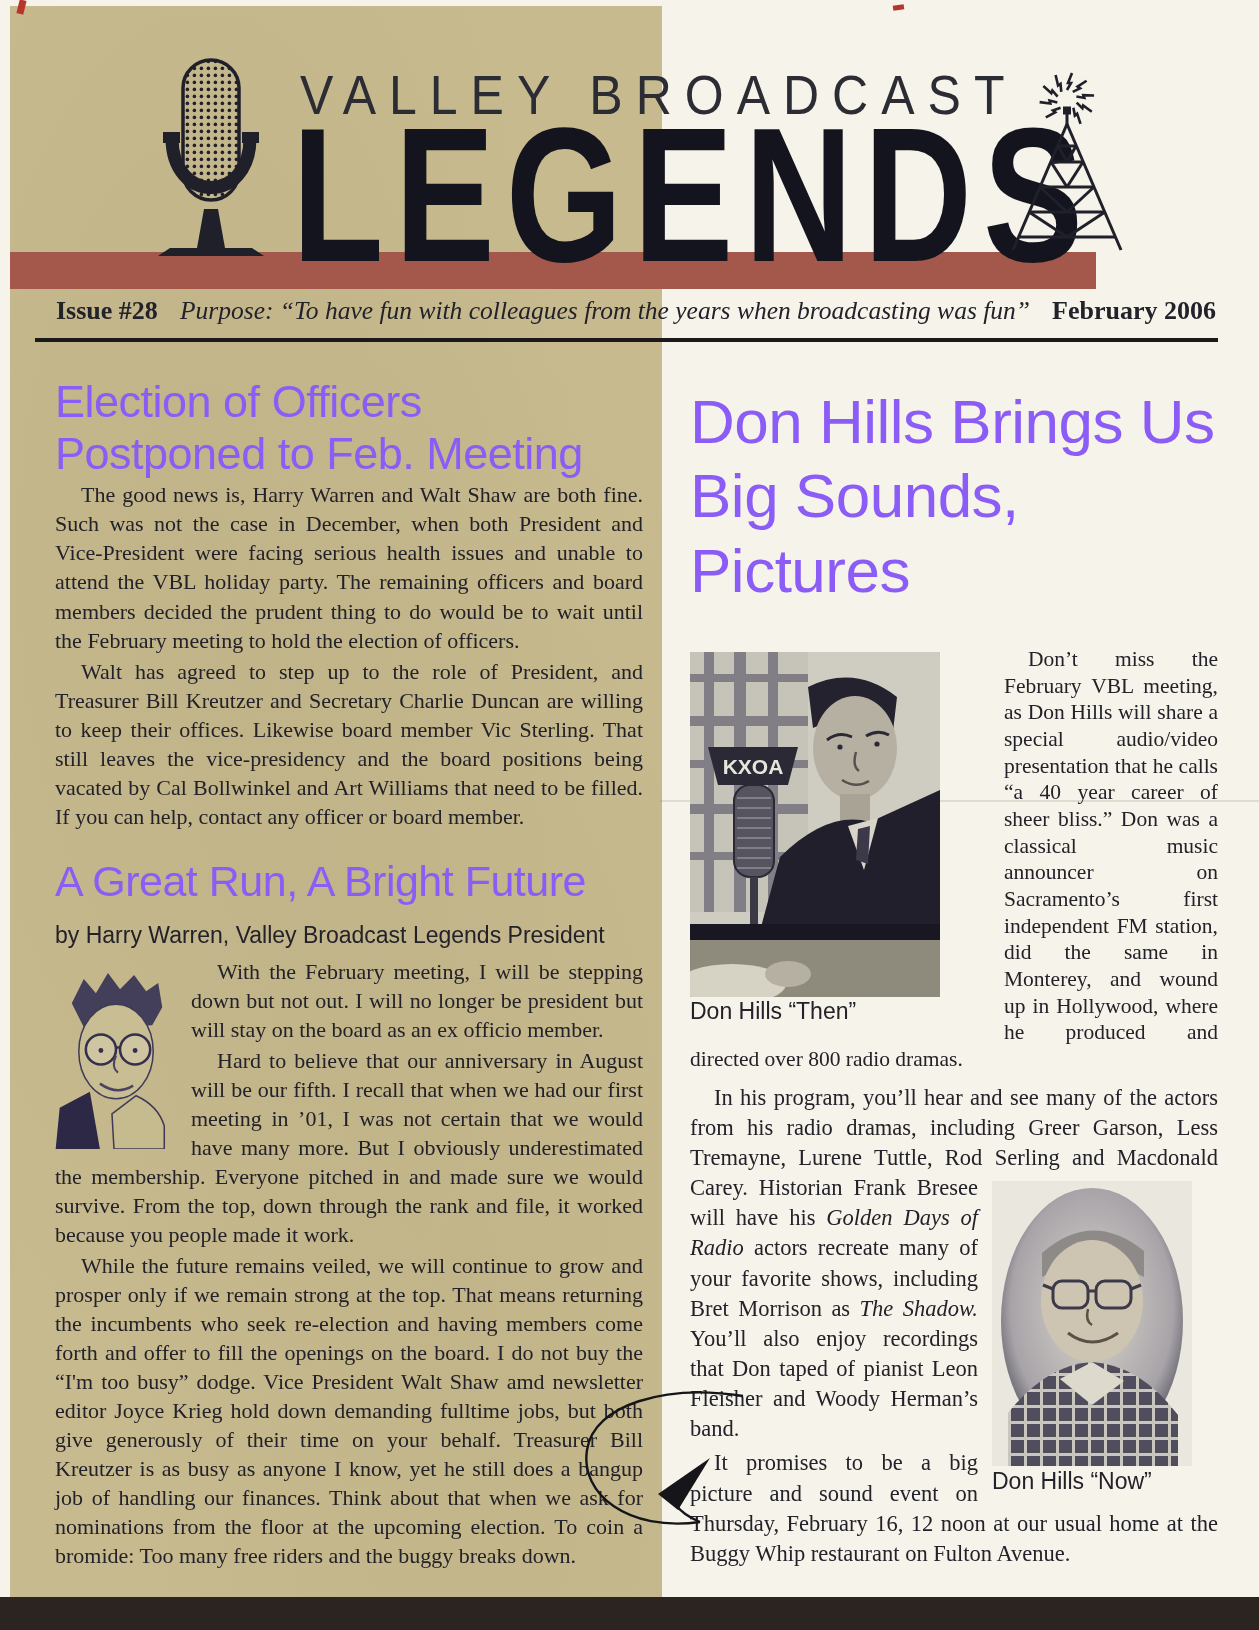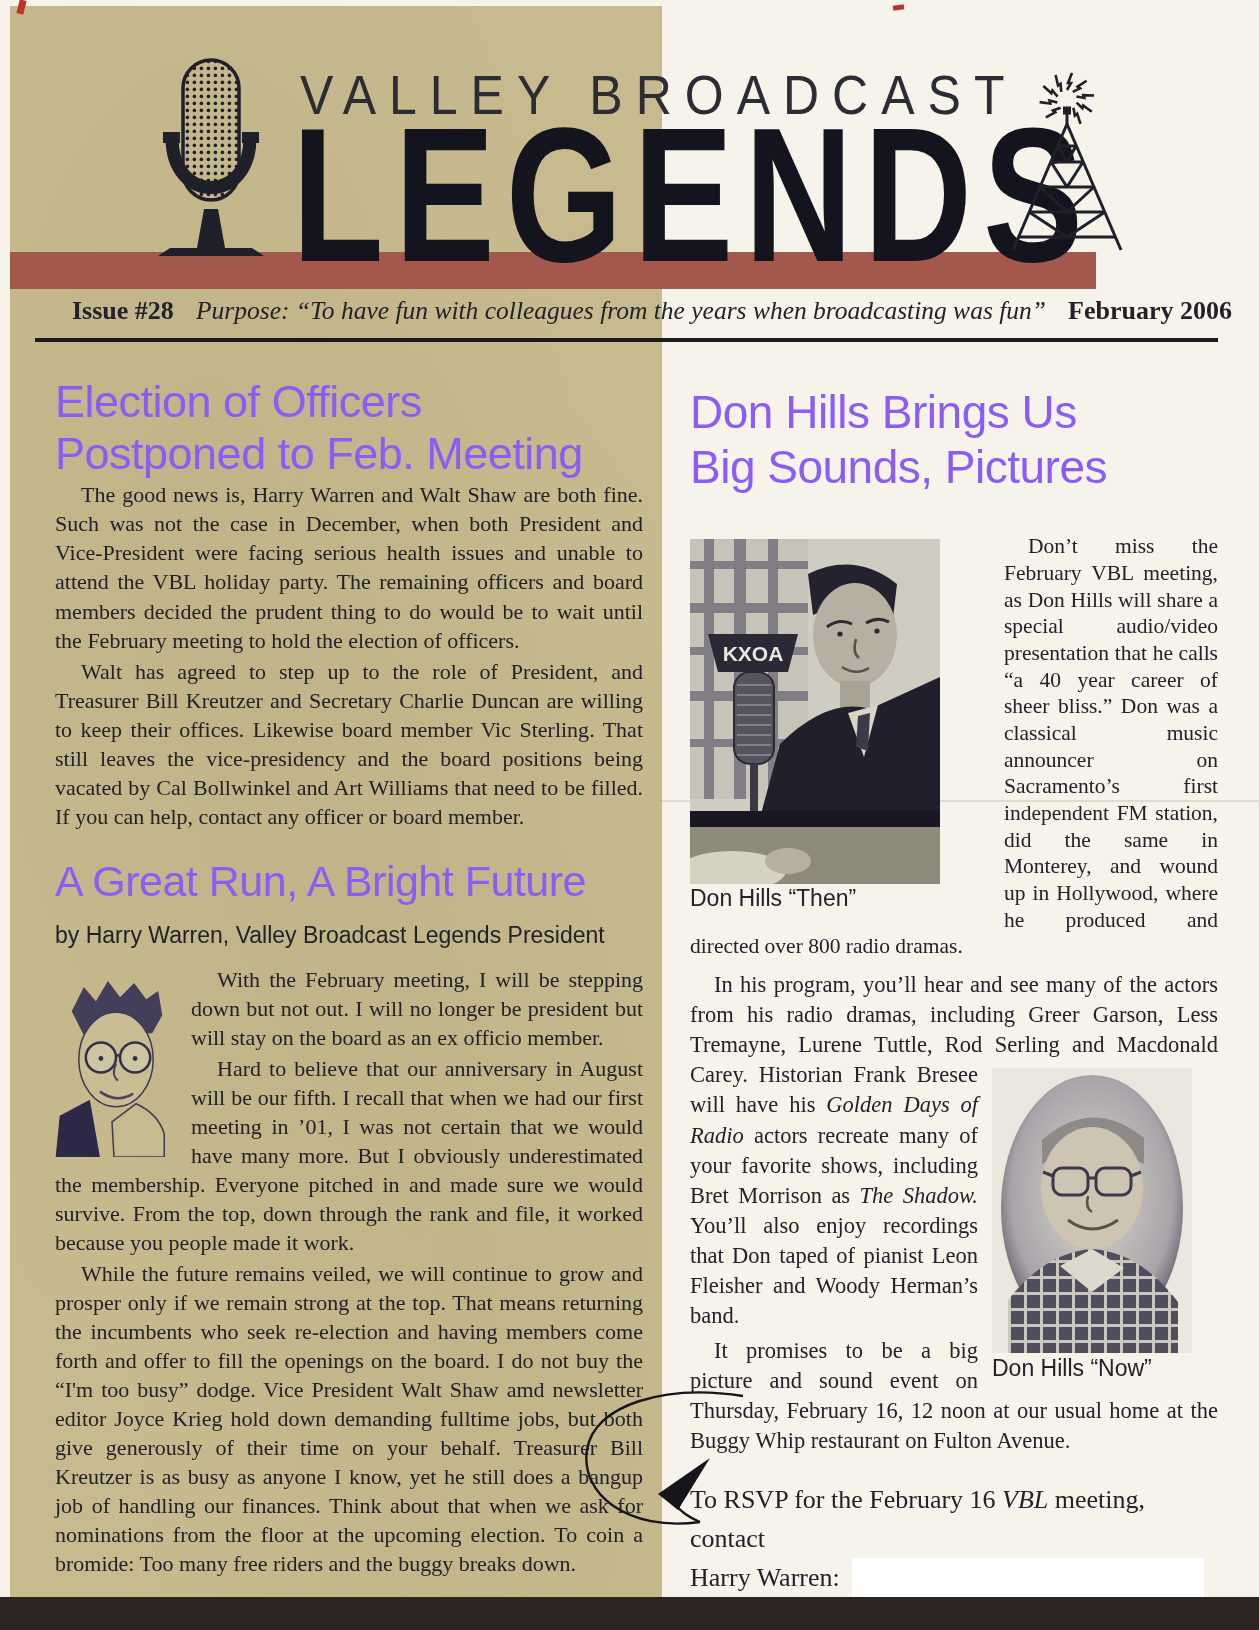--- a/index.html
+++ b/index.html
@@ -19,41 +19,41 @@
   .brand-top{position:absolute;left:300px;top:62px;font-family:"Liberation Sans",sans-serif;
         font-size:50px;font-weight:400;letter-spacing:13px;color:#2c2c35;white-space:nowrap;
         transform:scaleY(1.12);transform-origin:left top;}
   .brand-main{position:absolute;left:292px;top:98px;font-family:"Liberation Sans",sans-serif;
         font-size:150px;font-weight:700;letter-spacing:11px;line-height:1;color:#14141f;white-space:nowrap;
         transform:scaleY(1.28);transform-origin:left top;}
   .mic-svg{position:absolute;left:150px;top:52px;width:140px;height:205px;}
   .tower-svg{position:absolute;left:975px;top:42px;width:180px;height:215px;}
 
   
-  .issue-row{position:absolute;left:72px;top:296px;width:1160px;display:flex;align-items:baseline;}
+  .issue-row{position:absolute;left:56px;top:296px;width:1160px;display:flex;align-items:baseline;}
   .issue-no{font-weight:700;font-size:26px;}
   .issue-purpose{flex:1;text-align:center;font-style:italic;font-size:25.5px;}
   .issue-date{font-weight:700;font-size:26px;text-align:right;}
   .issue-rule{position:absolute;left:35px;top:338px;width:1183px;height:4px;background:#1a1a1a;}
 
   
   .col-left{position:absolute;left:55px;top:376px;width:588px;}
   .col-right{position:absolute;left:690px;top:385px;width:528px;}
   h1,h2{font-family:"Liberation Sans",sans-serif;font-weight:400;color:#8b5cf6;margin:0;}
   .hl-left{font-size:45px;line-height:1.16;letter-spacing:-.5px;}
-  .hl-right{font-size:46px;line-height:1.2;letter-spacing:-.5px;}
+  .hl-right{font-size:62px;line-height:1.2;letter-spacing:-.5px;}
   .hl-run{font-size:43px;margin-top:26px;}
   .byline{font-family:"Liberation Sans",sans-serif;font-size:23px;margin-top:15px;color:#232129;}
   .body{font-size:22px;line-height:1.32;text-align:justify;text-indent:26px;margin:0;}
   .body + .body{margin-top:2px;}
   .b{font-weight:400;}
   .i{font-style:italic;}
 
   .harry-float{float:left;width:122px;height:186px;margin:6px 14px 2px 0;}
-  .article2{margin-top:16px;}
+  .article2{margin-top:8px;}
 
   .rbody{font-size:21.5px;line-height:1.24;text-align:justify;text-indent:24px;margin:0;}
   .rp1{margin-top:38px;}
   .rp2,.rp3{font-size:22.5px;line-height:1.34;}
   .rp2{clear:left;margin-top:10px;}
   .rp3{margin-top:4px;}
   .photo-then-float{float:left;width:298px;margin:6px 16px 4px 0;text-indent:0;display:block;}
   .photo-now-float{float:right;width:200px;margin:8px 26px 4px 14px;text-indent:0;display:block;}
   .caption{font-family:"Liberation Sans",sans-serif;font-size:23px;text-align:center;margin-top:7px;
            text-indent:0;color:#232129;}

